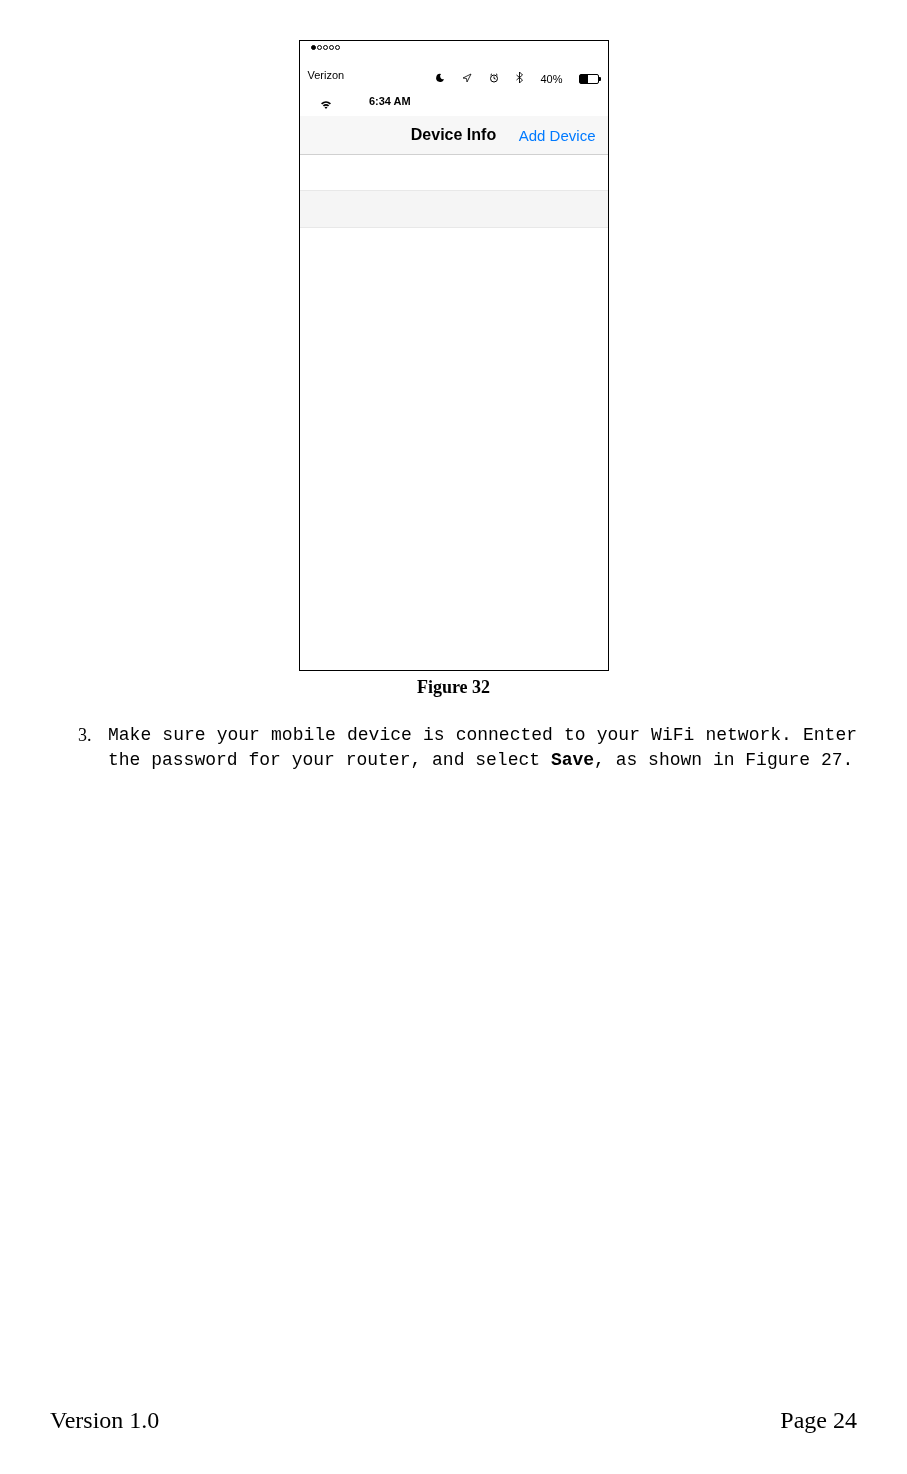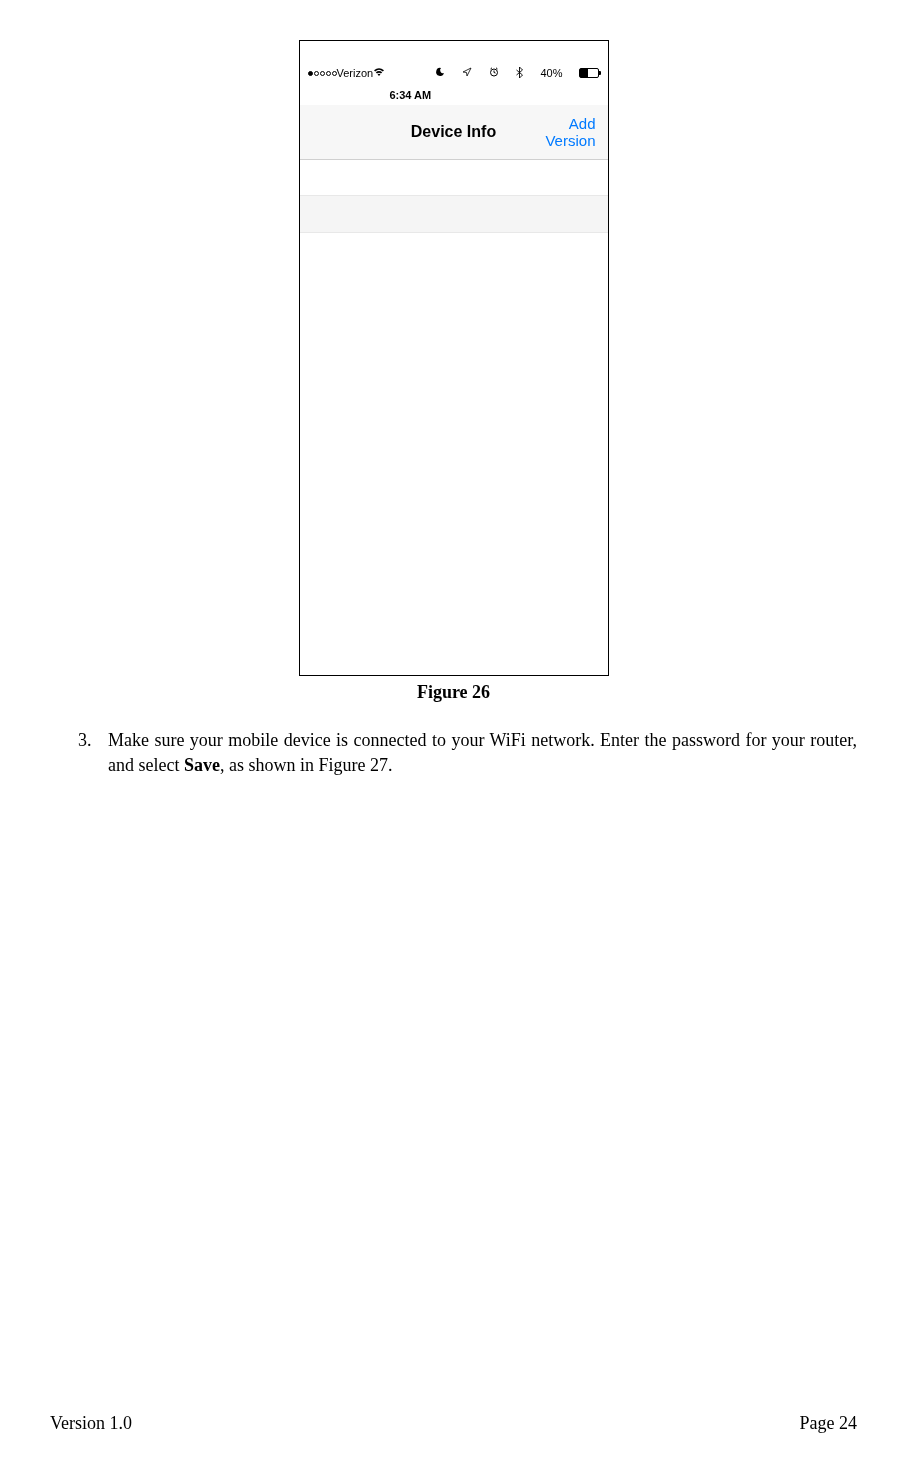--- a/index.html
+++ b/index.html
@@ -26,21 +26,22 @@
       justify-content: space-between;
       align-items: center;
       padding: 4px 8px;
       font-size: 11px;
       font-family: -apple-system, "Helvetica Neue", Arial, sans-serif;
       color: #000;
     }
     .status-left {
       display: flex;
       align-items: center;
-      gap: 0;
+      gap: 19px;
+      flex-direction: column;
     }
     .signal-dots {
       display: flex;
       align-items: center;
       gap: 1px;
     }
     .dot {
       width: 5px;
       height: 5px;
       border-radius: 50%;
@@ -130,32 +131,33 @@
     }
     .instruction-item {
       display: flex;
       gap: 12px;
     }
     .instruction-number {
       min-width: 18px;
     }
     .instruction-text {
       flex: 1;
+      font-family: Liberation Mono, monospace;
     }
     .bold {
       font-weight: bold;
     }
     .footer {
       position: absolute;
       bottom: 40px;
       left: 50px;
       right: 50px;
       display: flex;
       justify-content: space-between;
-      font-size: 18px;
+      font-size: 24px;
     }
     .icon-svg {
       display: inline-block;
       vertical-align: middle;
     }
     .moon-icon, .nav-arrow, .alarm-icon, .bt-icon {
       font-size: 10px;
     }
   </style>
 </head>
@@ -206,28 +208,28 @@
       </span>
       <span>40%</span>
       <span class="battery-icon">
           <span class="battery-fill"></span>
         </span>
     </div>
   </div>
   <div class="nav-bar">
     <div class="nav-left"></div>
     <div class="nav-title">Device Info</div>
-    <div class="nav-right">Add Version</div>
+    <div class="nav-right">Add Device</div>
   </div>
   <div class="phone-body">
     <div class="row-section"></div>
   </div>
 </div>
 
-<div class="figure-caption">Figure 26</div>
+<div class="figure-caption">Figure 32</div>
 
 <div class="instruction-list">
   <div class="instruction-item">
     <span class="instruction-number">3.</span>
     <span class="instruction-text">
       <span>Make sure your mobile device is connected to your WiFi network.   Enter the password for your router, and select </span><span class="bold">Save</span><span>, as shown in Figure 27.</span>
     </span>
   </div>
 </div>
 

